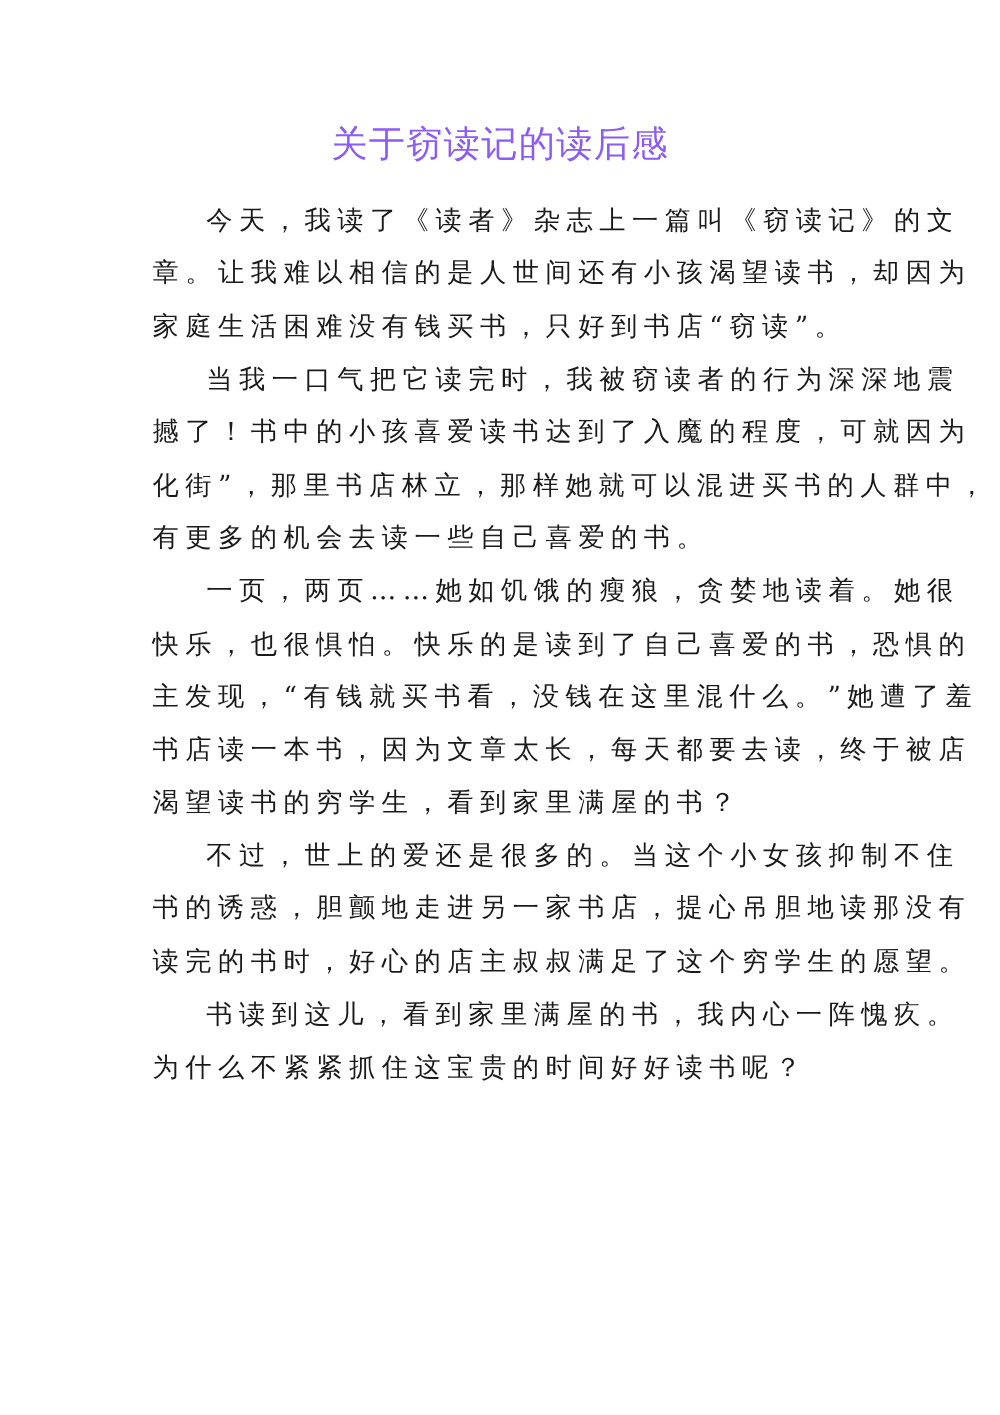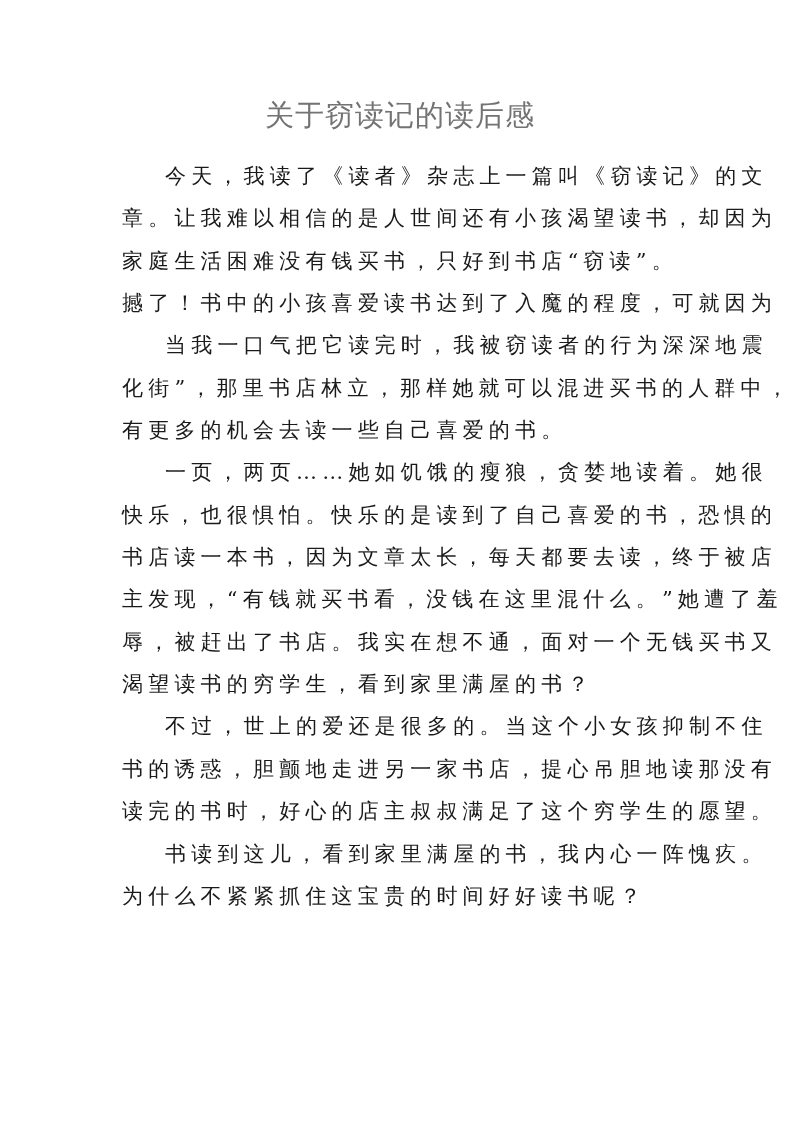--- a/index.html
+++ b/index.html
@@ -1,48 +1,47 @@
 <!DOCTYPE html>
 <html><head>
   <meta charset="utf-8">
   <style>
     html, body { margin: 0; padding: 0; background: #ffffff; }
     body { width: 800px; height: 1132px; position: relative; overflow: hidden;
            font-family: "DejaVu Serif", "Liberation Serif", serif; color: #1a1a1a; }
     .title { position: absolute; top: 96px; left: 0; width: 800px; text-align: center;
              font-family: "DejaVu Sans", "Liberation Sans", sans-serif; font-size: 29px;
-             font-weight: normal; letter-spacing: 1px; color: #737373; margin: 0; }
+             font-weight: normal; letter-spacing: 1px; color: #8b5cf6; margin: 0; }
     .body { position: absolute; top: 155px; left: 122px; width: 540px; }
     .line { height: 42.35px; line-height: 42.35px; font-size: 21px; white-space: nowrap;
             letter-spacing: 5.2px; }
     .line.indent { padding-left: 43px; }
   </style>
 </head>
 <body>
 
 <h1 class="title">关于窃读记的读后感</h1>
 
 <div class="body">
   <div>
     <div class="line indent">今天，我读了《读者》杂志上一篇叫《窃读记》的文</div>
     <div class="line">章。让我难以相信的是人世间还有小孩渴望读书，却因为</div>
     <div class="line">家庭生活困难没有钱买书，只好到书店“窃读”。</div>
   </div>
   <div>
+    <div class="line indent">当我一口气把它读完时，我被窃读者的行为深深地震</div>
     <div class="line">撼了！书中的小孩喜爱读书达到了入魔的程度，可就因为</div>
-    <div class="line indent">当我一口气把它读完时，我被窃读者的行为深深地震</div>
     <div class="line">化街”，那里书店林立，那样她就可以混进买书的人群中，</div>
     <div class="line">有更多的机会去读一些自己喜爱的书。</div>
   </div>
   <div>
     <div class="line indent">一页，两页……她如饥饿的瘦狼，贪婪地读着。她很</div>
     <div class="line">快乐，也很惧怕。快乐的是读到了自己喜爱的书，恐惧的</div>
+    <div class="line">主发现，“有钱就买书看，没钱在这里混什么。”她遭了羞</div>
     <div class="line">书店读一本书，因为文章太长，每天都要去读，终于被店</div>
-    <div class="line">主发现，“有钱就买书看，没钱在这里混什么。”她遭了羞</div>
-    <div class="line">辱，被赶出了书店。我实在想不通，面对一个无钱买书又</div>
     <div class="line">渴望读书的穷学生，看到家里满屋的书？</div>
   </div>
   <div>
     <div class="line indent">不过，世上的爱还是很多的。当这个小女孩抑制不住</div>
     <div class="line">书的诱惑，胆颤地走进另一家书店，提心吊胆地读那没有</div>
     <div class="line">读完的书时，好心的店主叔叔满足了这个穷学生的愿望。</div>
   </div>
   <div>
     <div class="line indent">书读到这儿，看到家里满屋的书，我内心一阵愧疚。</div>
     <div class="line">为什么不紧紧抓住这宝贵的时间好好读书呢？</div>

